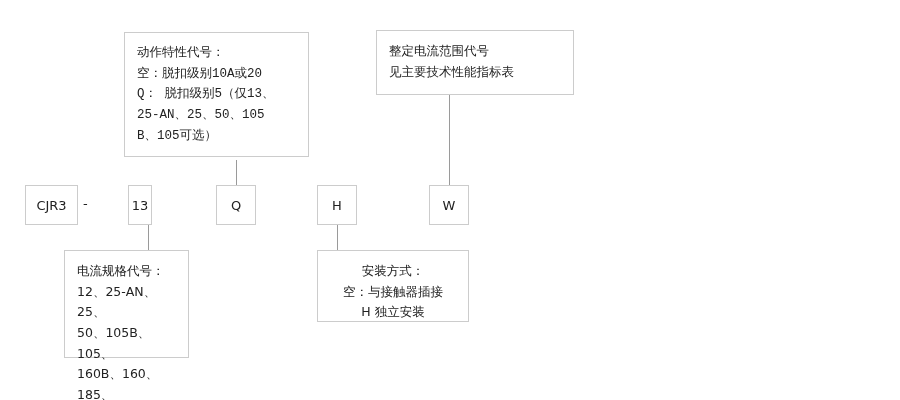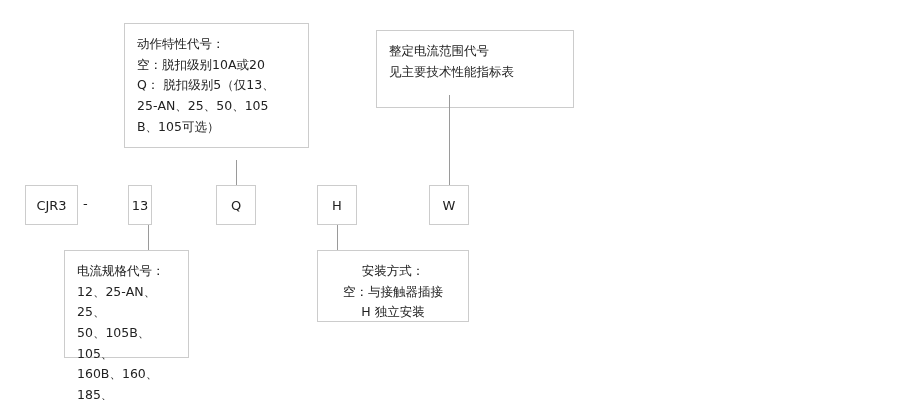--- a/index.html
+++ b/index.html
@@ -47,27 +47,27 @@
     position: absolute;
     font-size: 13px;
     color: #222222;
   }
 </style>
 </head>
 <body>
 
 <div id="page">
 
-  <div class="box desc-box" style="left:124px; top:23px; width:185px; height:125px;">动作特性代号：
+  <div class="box desc-box" style="left:124px; top:32px; width:185px; height:125px;font-family:Liberation Mono, monospace;">动作特性代号：
 空：脱扣级别10A或20
 Q： 脱扣级别5（仅13、
 25-AN、25、50、105
 B、105可选）</div>
 
-  <div class="box desc-box" style="left:376px; top:30px; width:198px; height:78px;">整定电流范围代号
+  <div class="box desc-box" style="left:376px; top:30px; width:198px; height:65px;">整定电流范围代号
 见主要技术性能指标表</div>
 
   <div class="line vline" style="left:236px; top:160px; height:25px;"></div>
 
   <div class="line vline" style="left:449px; top:95px; height:90px;"></div>
 
   <div class="box code-box" style="left:25px; top:185px; width:53px;text-align:right;">CJR3</div>
 
   <div class="dash" style="left:83px; top:196px;">-</div>
 

